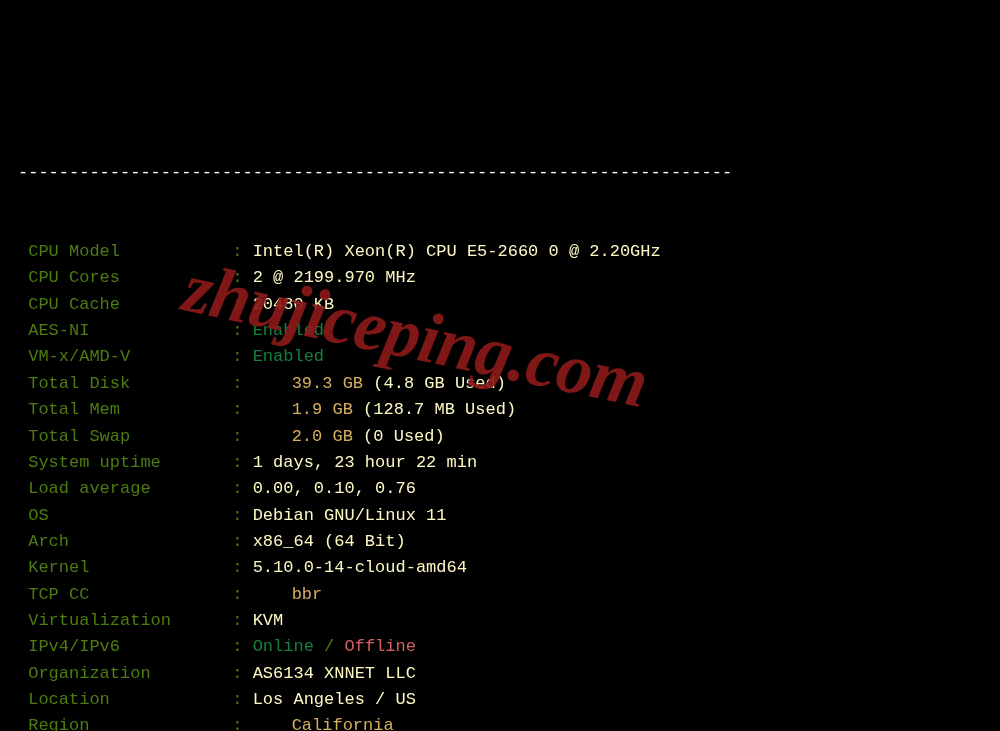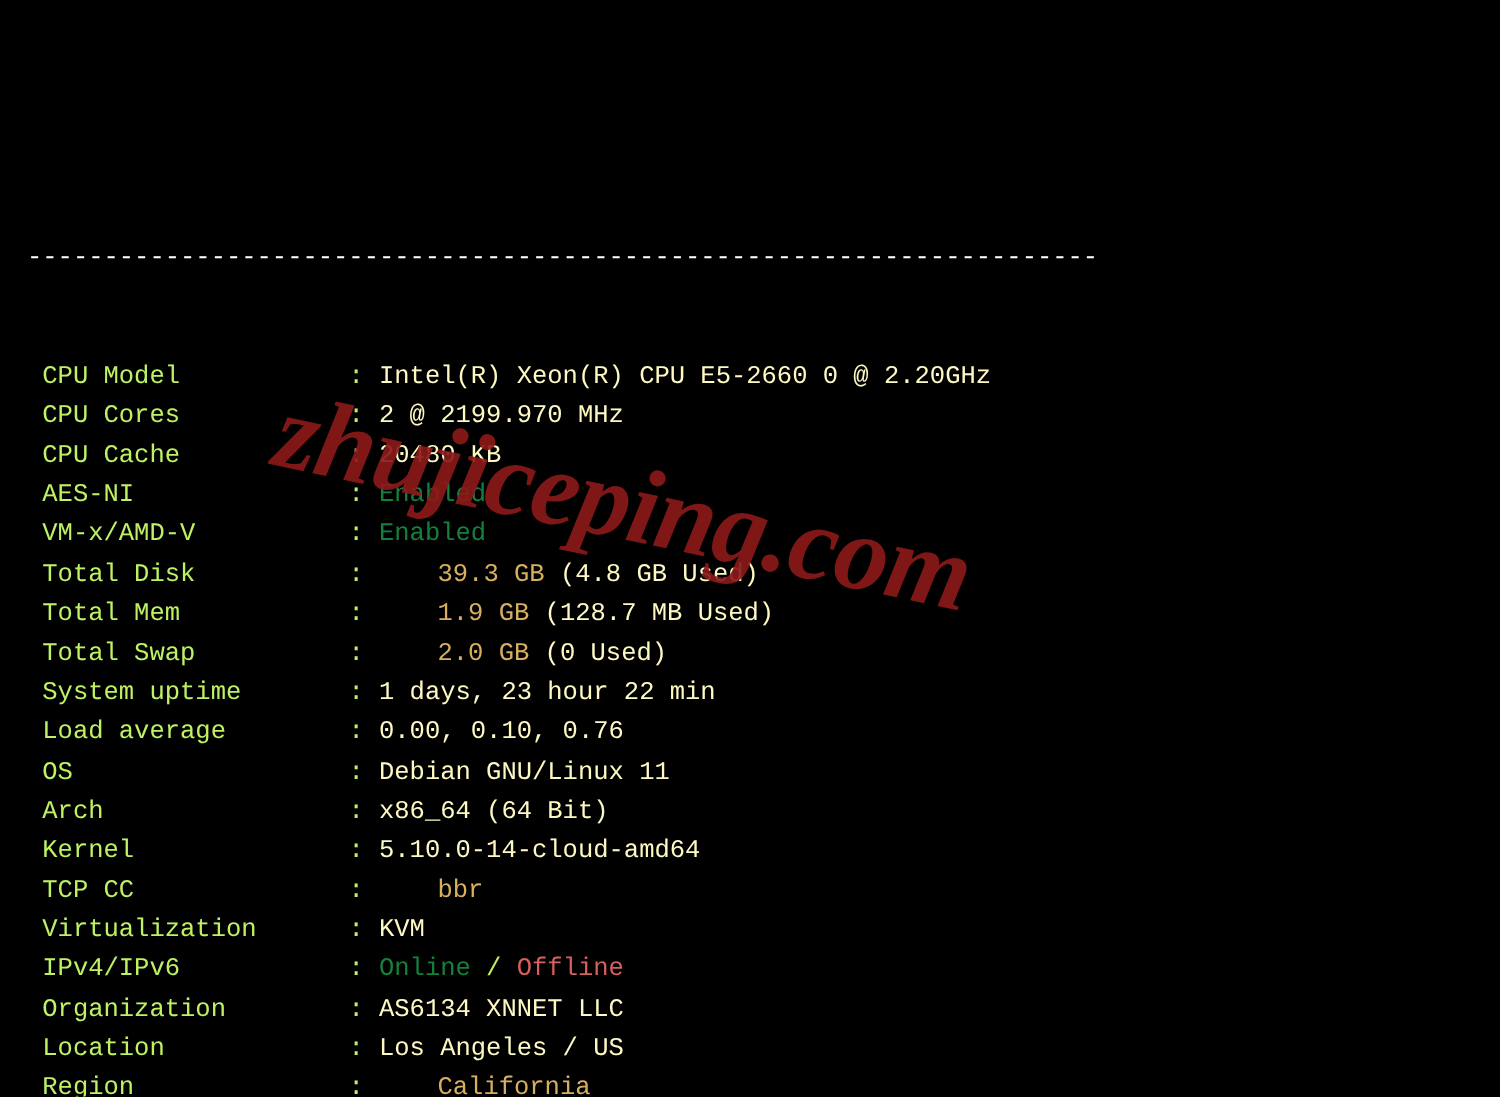--- a/index.html
+++ b/index.html
@@ -26,21 +26,21 @@
     .dash-line {
       color: #fff;
       letter-spacing: 0;
     }
     .row {
       display: block;
     }
     .cyan { color: #fef9c3; text-align: right; }
     .green { color: #15803d; }
     .yellow { color: #d7af5f; margin-left: 39px; }
-    .white { color: #bef264; }
+    .white { color: #4d7c0f; }
     .red { color: #d75f5f; margin-top: 24px; }
     .watermark {
       position: absolute;
       top: 280px;
       left: 180px;
       font-family: Georgia, 'Times New Roman', serif;
       font-size: 72px;
       font-weight: bold;
       font-style: italic;
       color: #8b1a1a;

